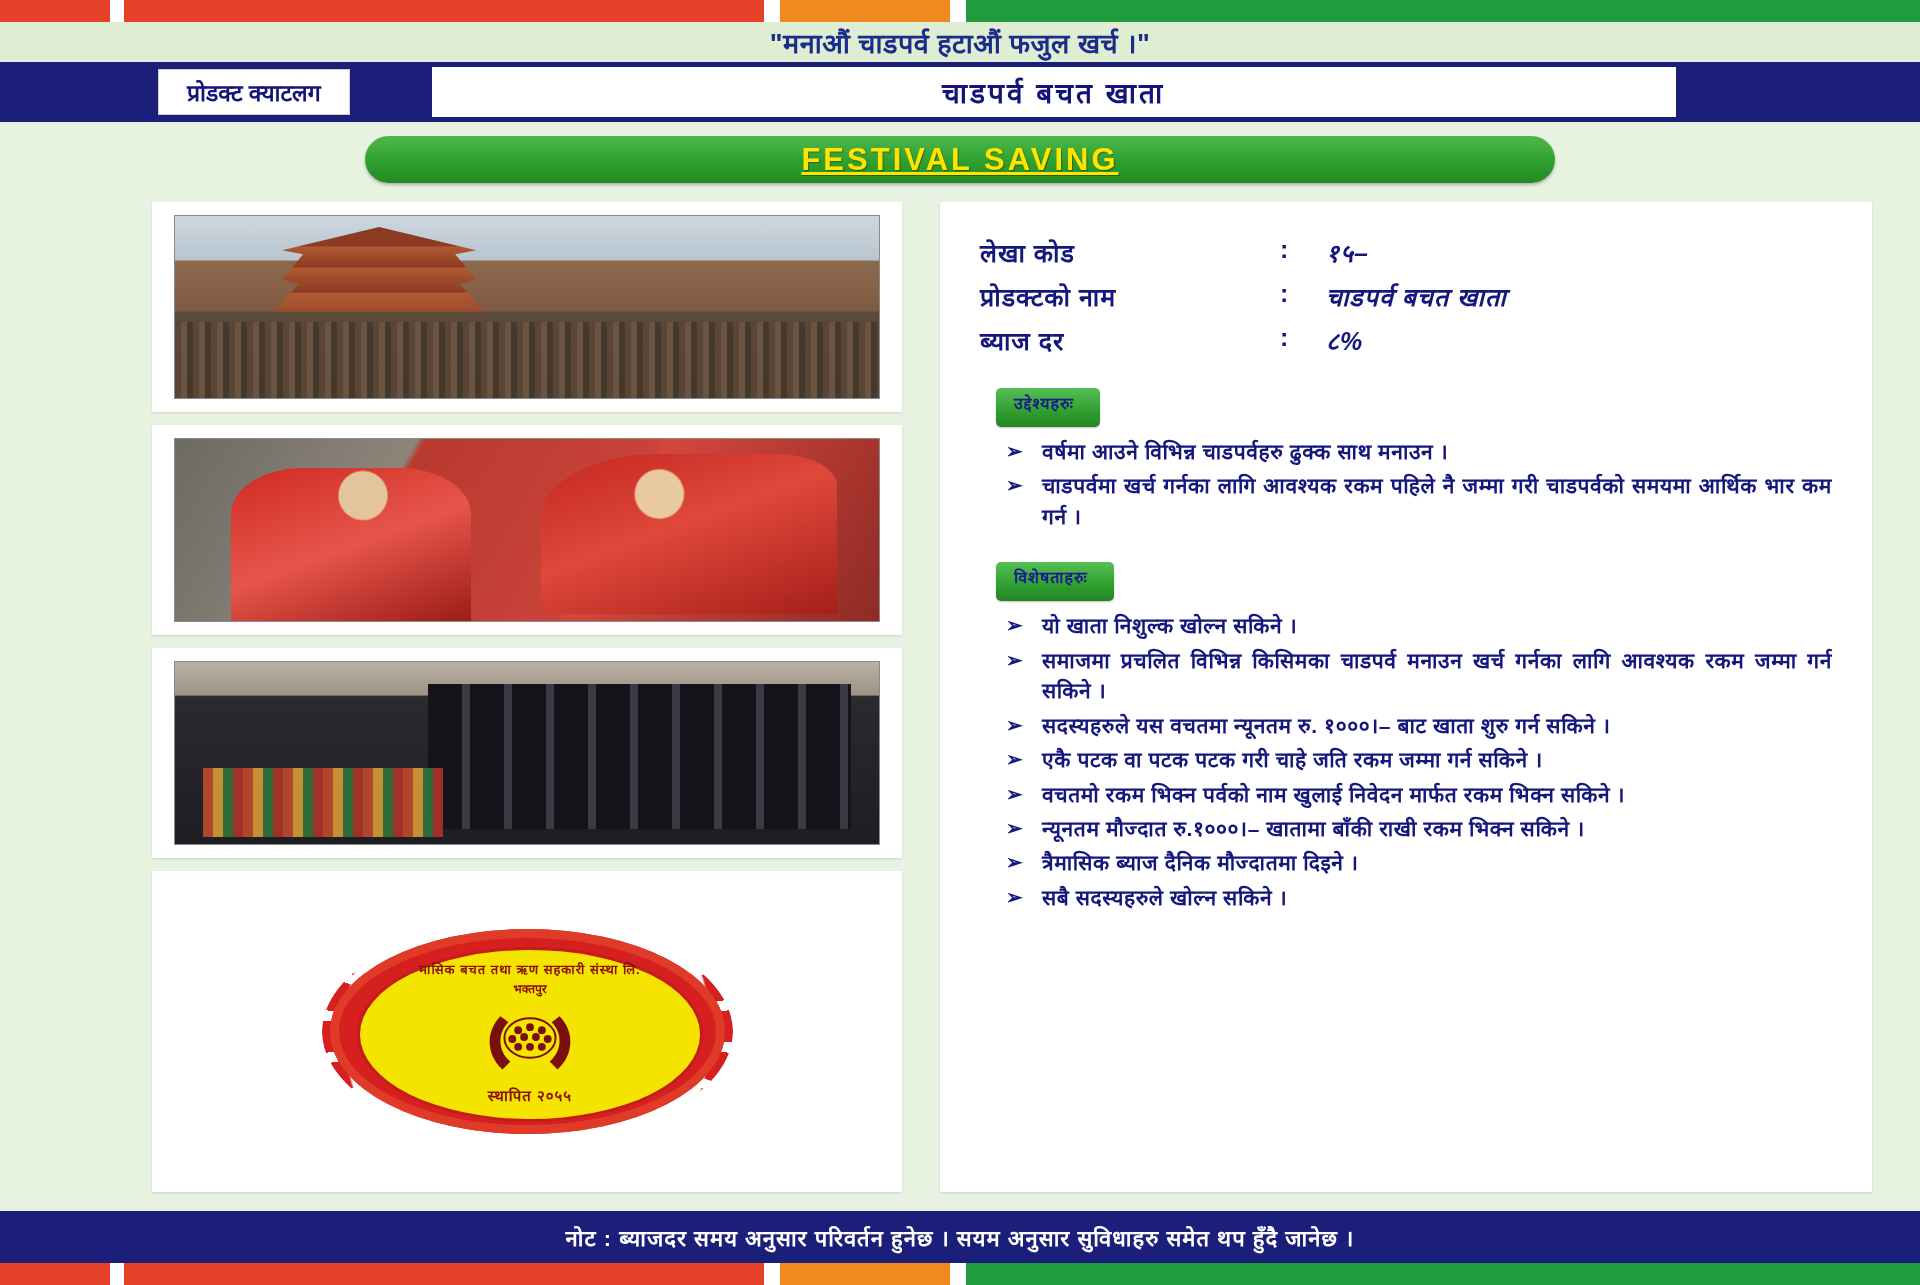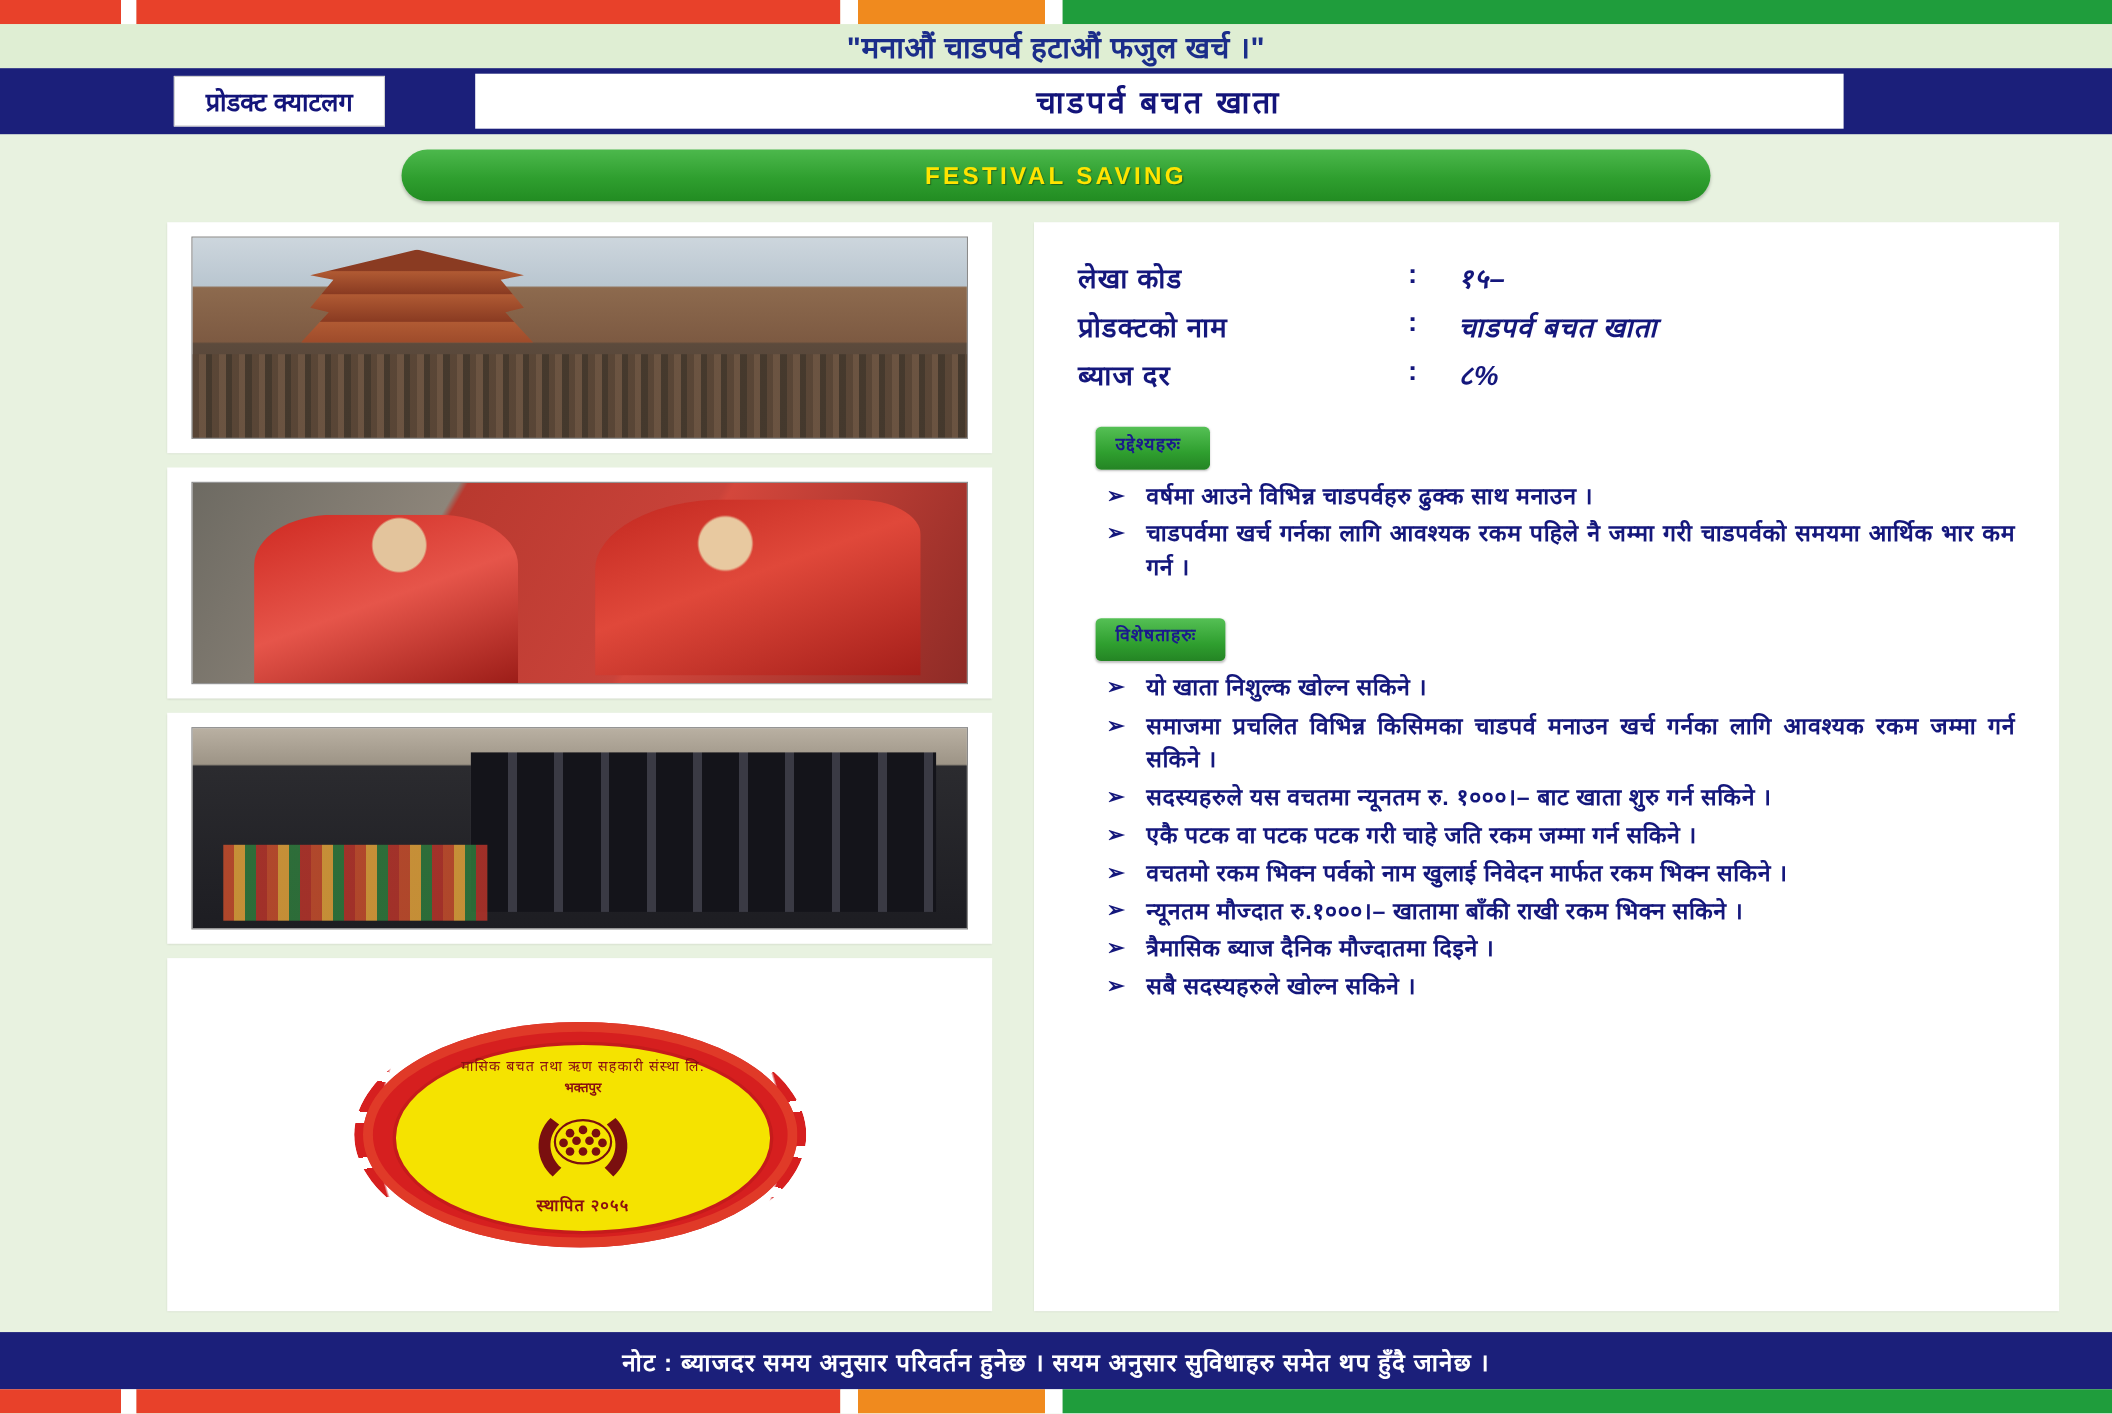--- a/index.html
+++ b/index.html
@@ -102,24 +102,25 @@
     height: 47px;
     background: linear-gradient(180deg, #4cb84c 0%, #2f9f2f 55%, #228c22 100%);
     border-radius: 24px;
     display: flex;
     align-items: center;
     justify-content: center;
     box-shadow: 0 2px 3px rgba(0,0,0,0.25);
   }
   .green-pill span {
     color: #ffe400;
-    font-size: 22px;
+    font-size: 31px;
     font-weight: bold;
     letter-spacing: 3px;
     text-shadow: 1px 1px 1px rgba(0,0,0,0.35);
+    text-decoration: underline;
   }
 
   
   .content {
     position: absolute;
     top: 202px;
     left: 152px;
     width: 1720px;
     height: 990px;
     display: flex;
@@ -251,21 +252,21 @@
     justify-content: center;
     flex-direction: column;
   }
   .logo-top-text {
     position: absolute;
     top: 10px;
     width: 100%;
     text-align: center;
     font-size: 13px;
     color: #8a1010;
-    font-weight: normal;
+    font-weight: bold;
     letter-spacing: 1px;
   }
   .logo-mid-text {
     position: absolute;
     top: 30px;
     width: 100%;
     text-align: center;
     font-size: 12px;
     color: #8a1010;
     font-weight: bold;

